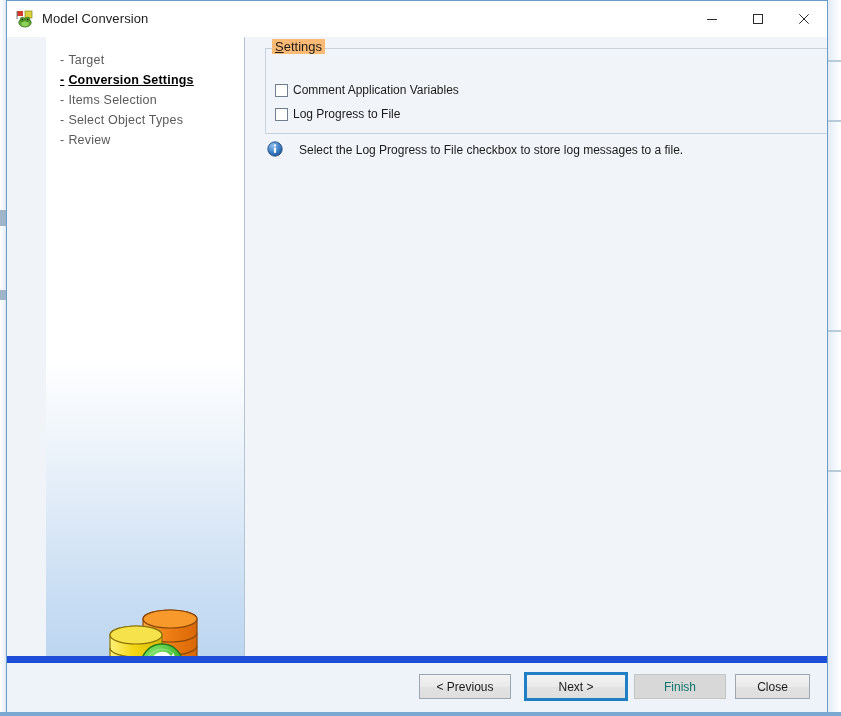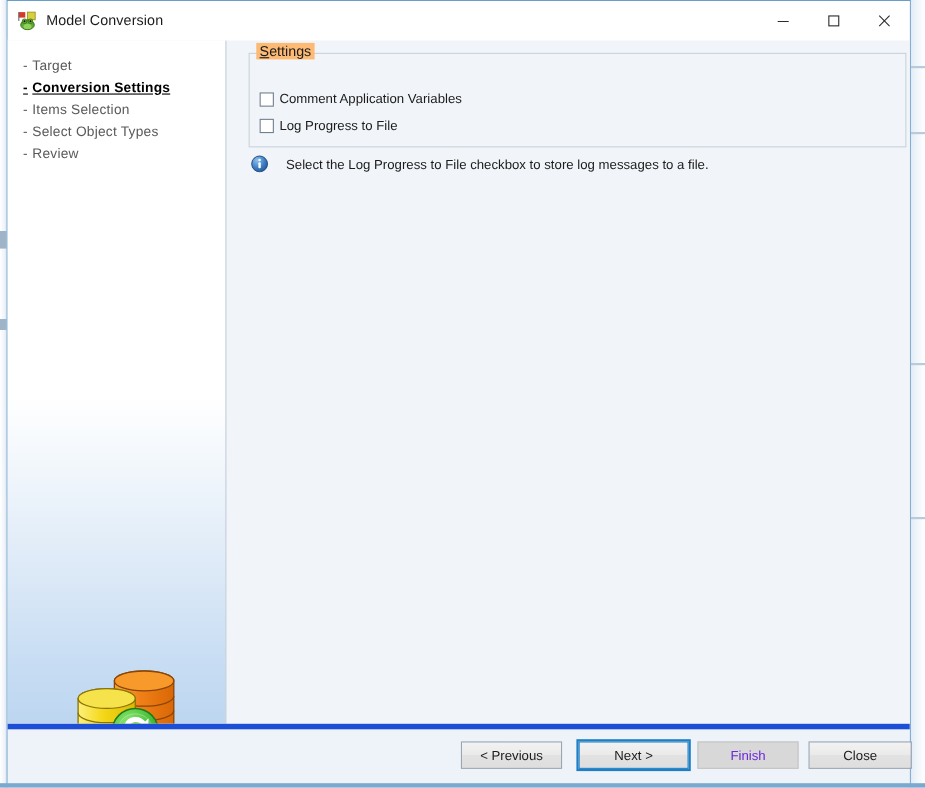--- a/index.html
+++ b/index.html
@@ -114,20 +114,21 @@
   #sidebar {
     width: 199px;
     min-width: 199px;
     position: relative;
     background: linear-gradient(to bottom,
                 #ffffff 0%, #ffffff 52%, #f2f7fc 62%,
                 #dce9f7 78%, #c6dcf3 92%, #bdd6f0 100%);
     border-right: 1px solid #b6c4d2;
     box-sizing: border-box;
     overflow: hidden;
+    margin-left: 39px;
   }
   #nav {
     padding: 13px 0 0 14px;
   }
   .nav-item {
     font-size: 12.5px;
     line-height: 20px;
     color: #5a5a5a;
     white-space: nowrap;
     cursor: default;
@@ -226,21 +227,21 @@
     font-size: 12px;
     color: #1b1b1b;
     white-space: nowrap;
   }
 
   
   #footer {
     height: 50px;
     min-height: 50px;
     background: #eef3f9;
-    border-top: 5px solid #1d4ed8;
+    border-top: 7px solid #1d4ed8;
     position: relative;
   }
   .btn {
     position: absolute;
     top: 11px;
     height: 25px;
     border: 1px solid #9aa6b2;
     background: linear-gradient(to bottom, #f2f2f2 0%, #eaeaea 50%, #e2e2e2 51%, #dedede 100%);
     box-sizing: border-box;
     font-family: "Liberation Sans", sans-serif;
@@ -251,29 +252,29 @@
     justify-content: center;
     cursor: default;
     padding: 0;
   }
   .btn.focused {
     outline: 2px solid #1f7fc4;
     outline-offset: 0px;
     border-color: #1f7fc4;
   }
   .btn.disabled {
-    color: #6d28d9;
+    color: #0f766e;
     background: #d8d8d8;
     border-color: #c4c4c4;
   }
 
   #btn-previous { left: 412px; width: 92px; }
   #btn-next     { left: 519px; width: 100px; }
   #btn-finish   { left: 627px; width: 92px; }
-  #btn-close    { left: 728px; width: 94px; }
+  #btn-close    { left: 728px; width: 75px; }
 
   
   #bottom-edge {
     position: absolute;
     left: 0;
     top: 712px;
     width: 841px;
     height: 4px;
     background: #7ba8cf;
   }

